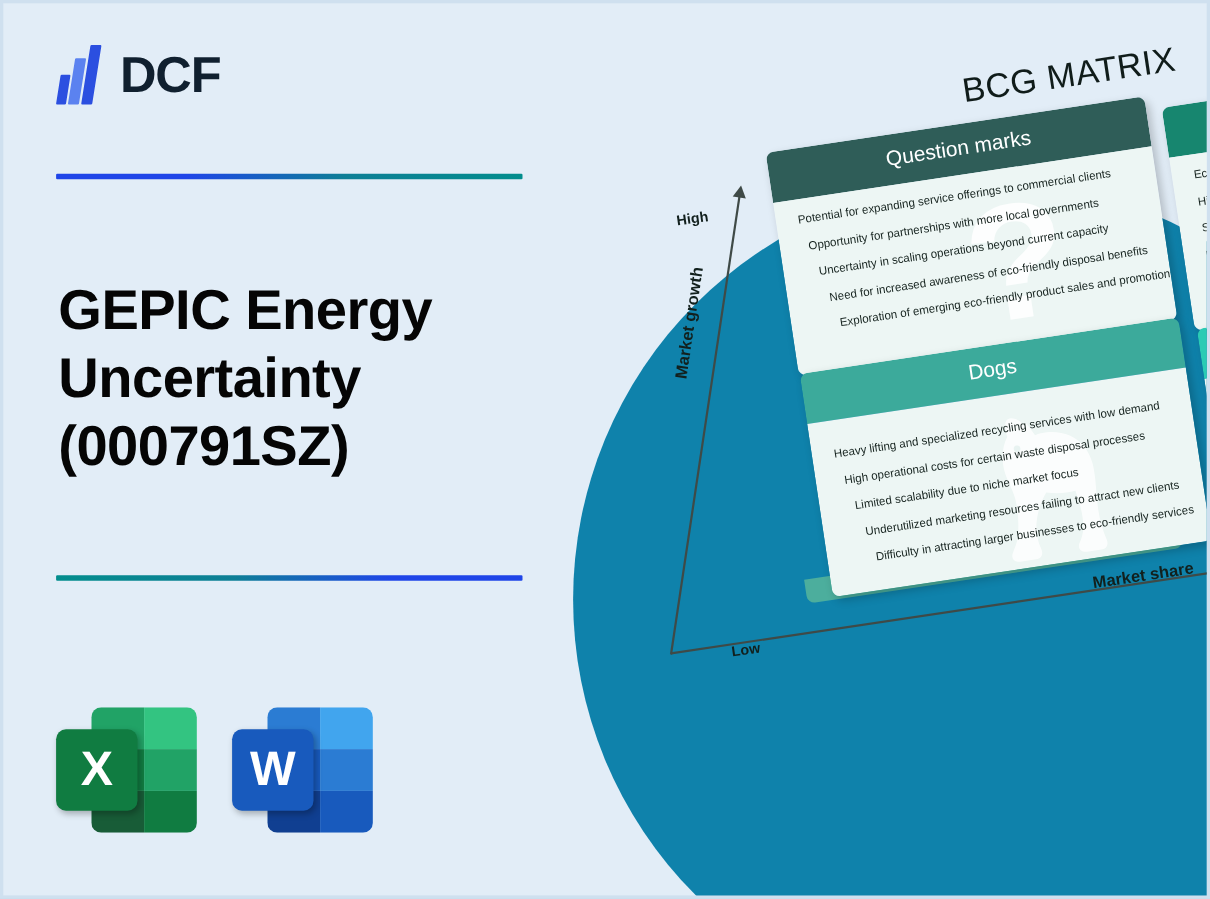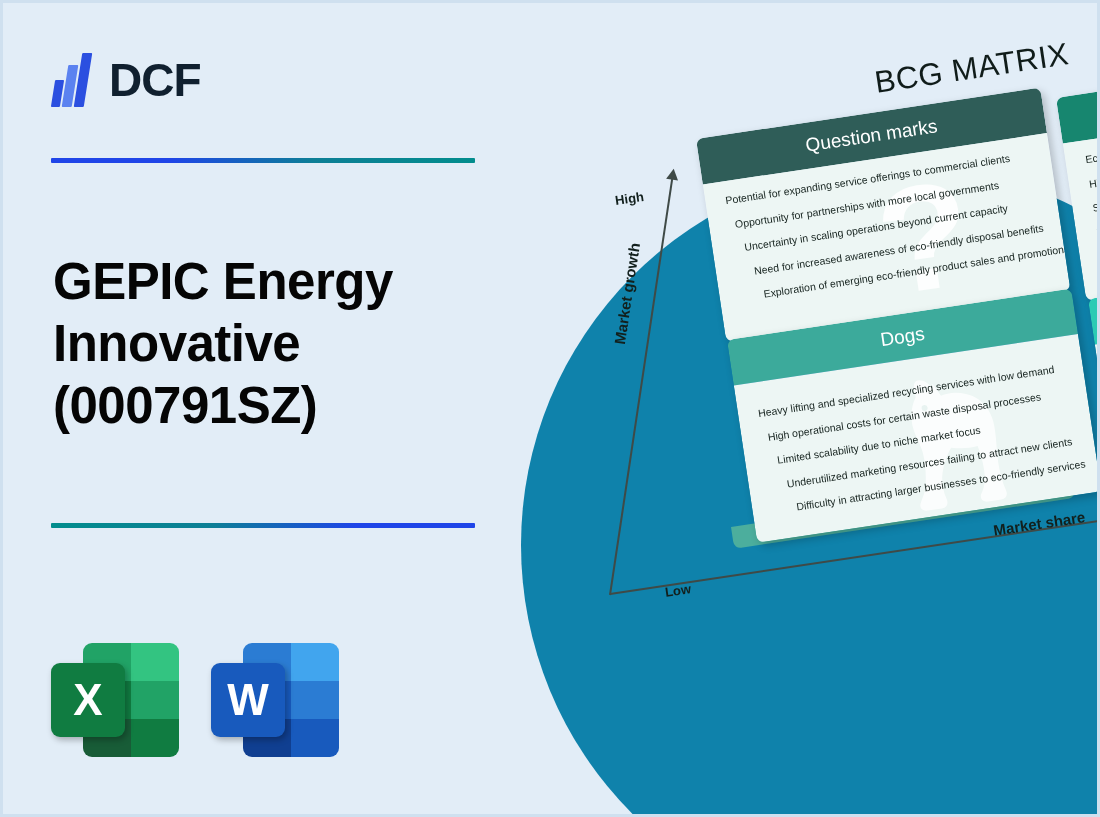--- a/index.html
+++ b/index.html
@@ -25,21 +25,21 @@
 
   
   #left-panel {
     position: absolute;
     left: 0; top: 0;
     width: 520px; height: 817px;
     z-index: 20;
   }
   #brand {
     position: absolute;
-    left: 48px; top: 50px;
+    left: 48px; top: 38px;
     display: flex;
     align-items: center;
     gap: 14px;
   }
   #brand-mark {
     width: 44px; height: 54px;
     position: relative;
   }
   .bar {
     position: absolute;
@@ -335,21 +335,21 @@
       <div id="brand-mark">
         <span class="bar b1"></span>
         <span class="bar b2"></span>
         <span class="bar b3"></span>
       </div>
       <div id="brand-text">DCF</div>
     </div>
 
     <div class="rule" id="rule-top"></div>
 
-    <div id="page-title">GEPIC Energy Innovative (000791SZ)</div>
+    <div id="page-title">GEPIC Energy Uncertainty (000791SZ)</div>
 
     <div class="rule" id="rule-bottom"></div>
 
     <div id="office-icons">
       <div class="office-icon xl">
         <div class="oi-doc">
           <span class="q q1"></span>
             <span class="q q2"></span>
           <span class="q q3"></span>
             <span class="q q4"></span>

